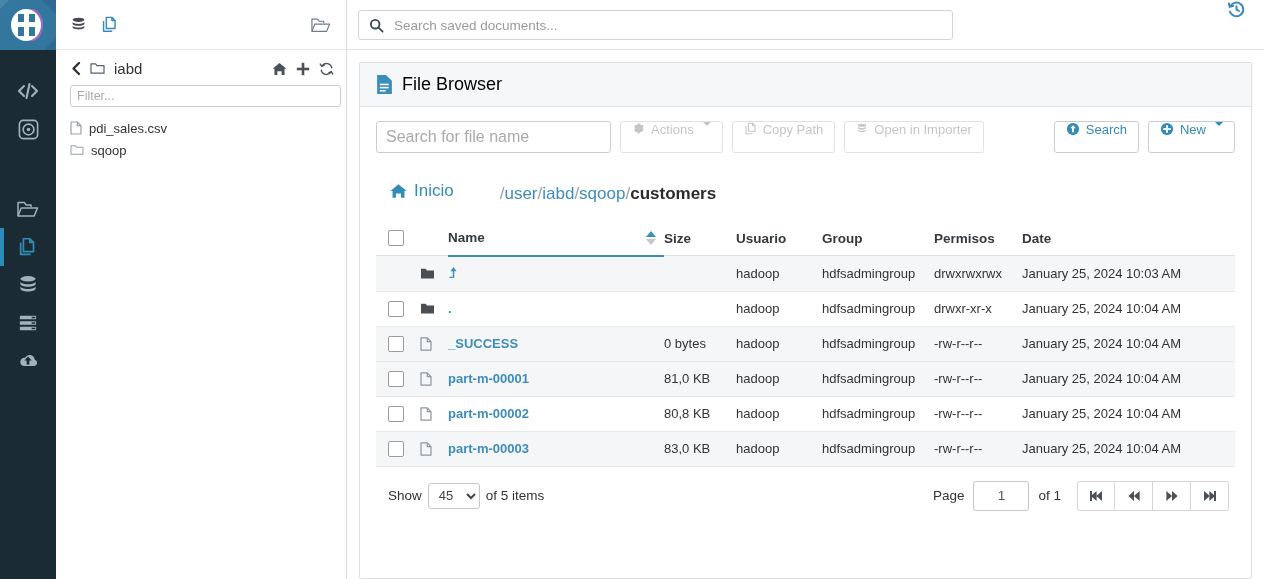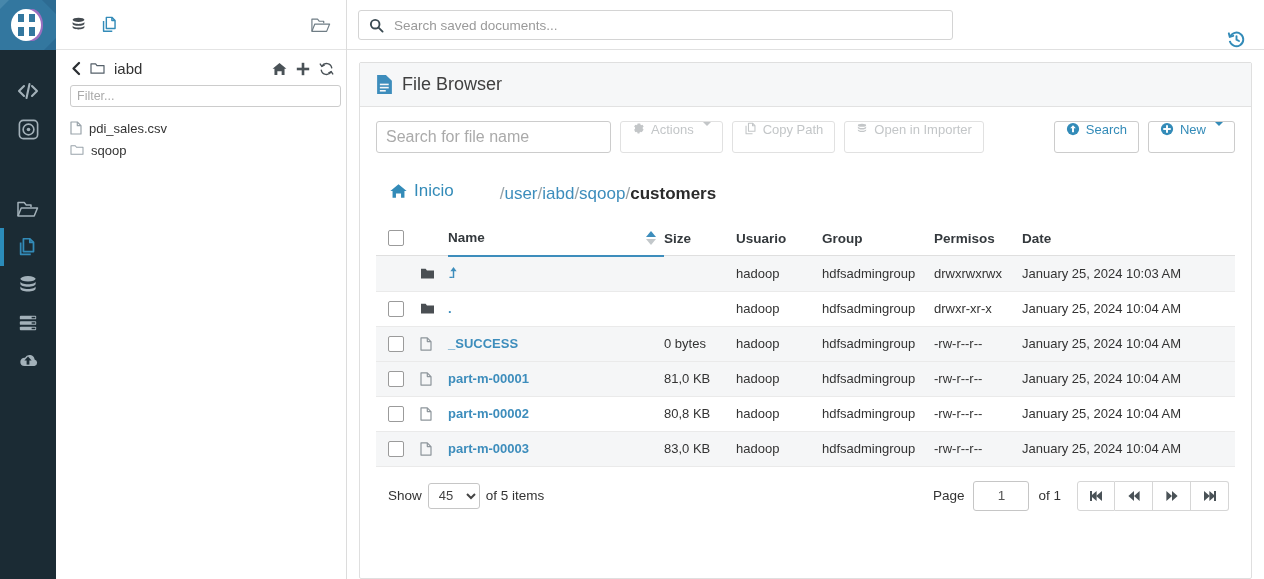--- a/index.html
+++ b/index.html
@@ -128,21 +128,21 @@
     height: 22px; cursor: pointer;
     font-size: 13px; color: #333;
   }
   .assist-row .nm { line-height: 1; }
 
   
   .main { flex: 1; height: 579px; display: flex; flex-direction: column; background: #fff; }
   .topbar {
     height: 50px; min-height: 50px;
     border-bottom: 1px solid #e0e0e0;
-    display: flex; align-items: flex-end;
+    display: flex; align-items: flex-start;
     padding: 0 18px 0 0;
     background: #fff;
     position: relative;
   }
   .search-wrap {
     position: absolute; left: 11px; top: 10px;
     width: 595px; height: 30px;
   }
   .search-box {
     width: 595px; height: 30px;
@@ -168,21 +168,21 @@
     background: #fff;
   }
   .panel-head {
     height: 44px; min-height: 44px;
     background: #f6f7f8;
     border-bottom: 1px solid #e2e2e2;
     display: flex; align-items: center;
     padding: 0 16px; gap: 9px;
   }
   .panel-head .title {
-    color: #404040; font-size: 18px;
+    color: #000000; font-size: 18px;
   }
   .panel-body { flex: 1; padding: 14px 16px 0 16px; overflow: hidden; }
 
   .toolbar { display: flex; align-items: center; gap: 9px; }
   .tb-search {
     width: 235px; height: 32px;
     border: 1px solid #ccc; border-radius: 3px;
     padding: 0 9px;
     font-size: 16px; color: #ef4444; outline: none;
     font-family: "Liberation Sans", sans-serif;

